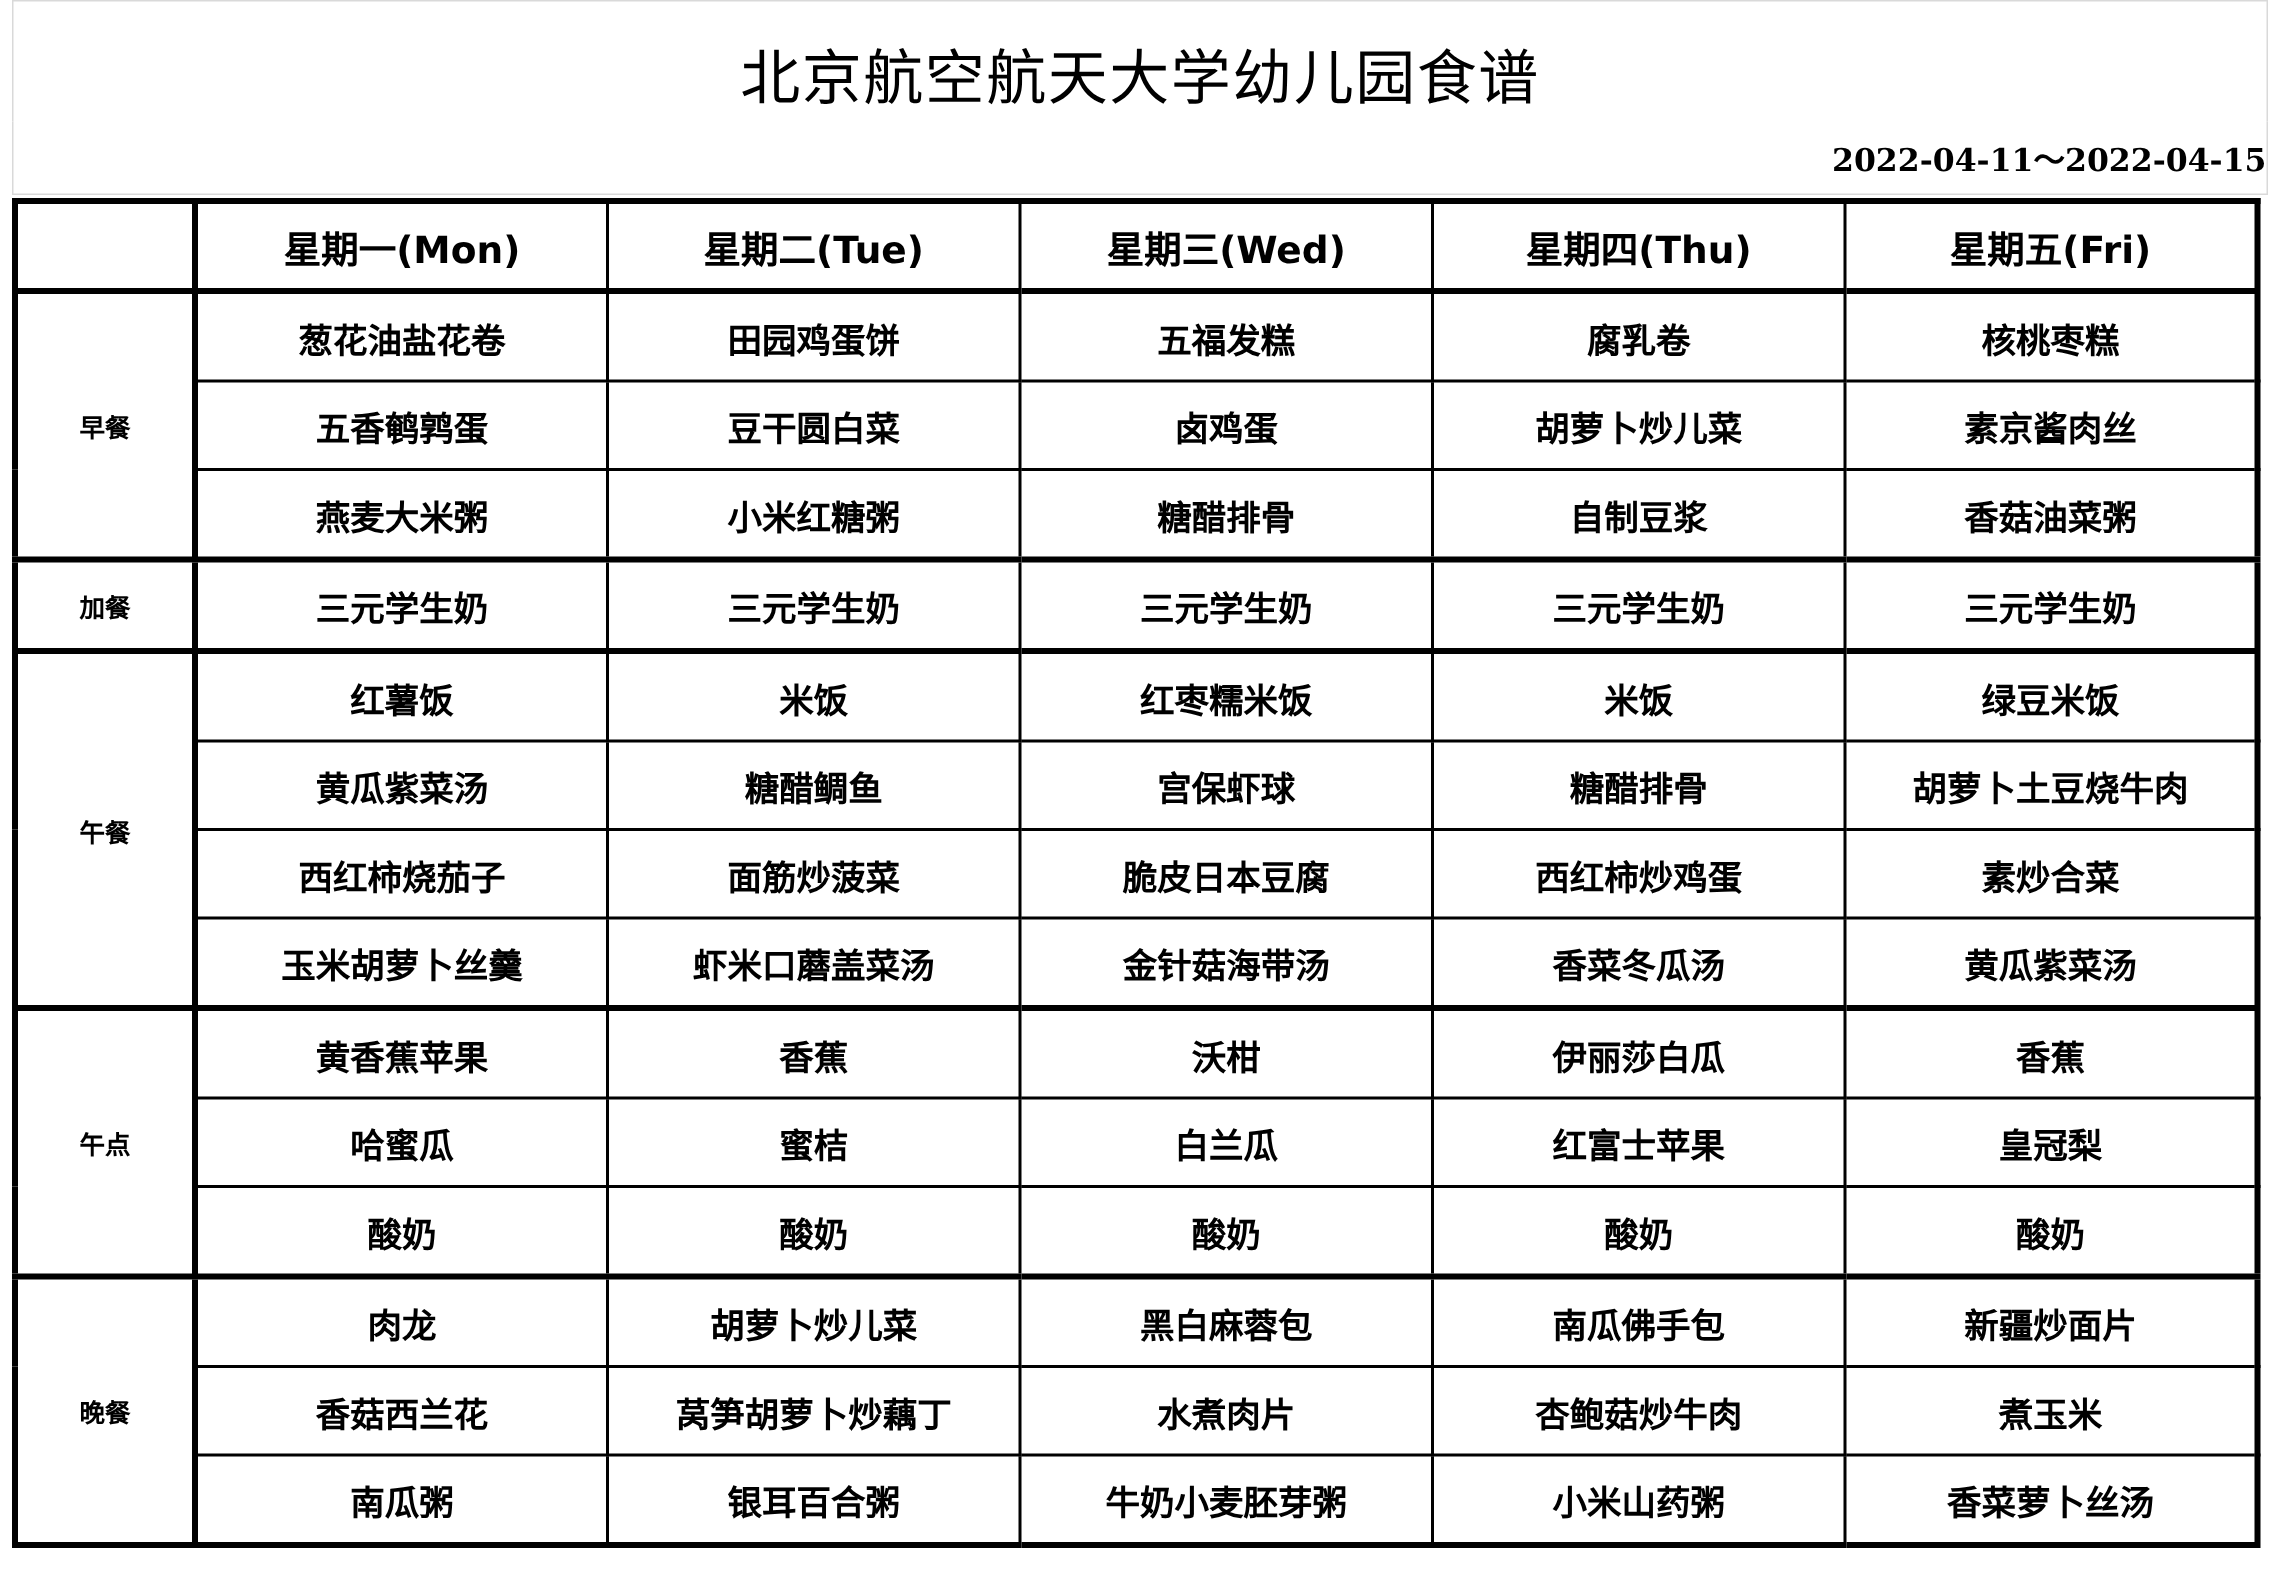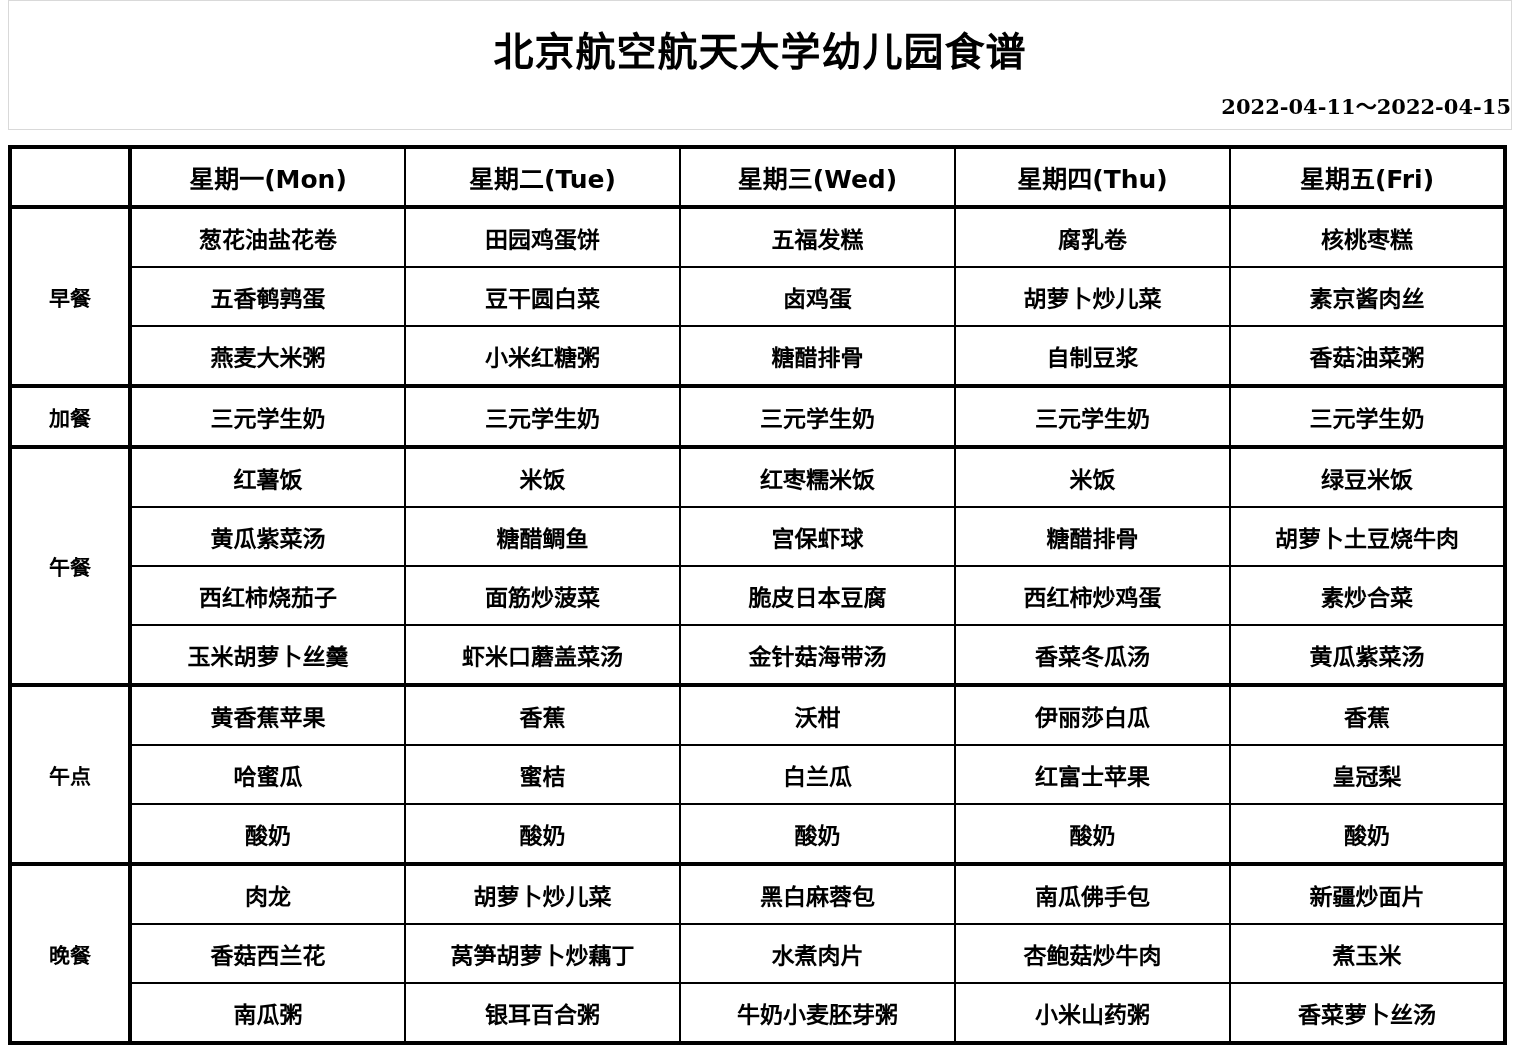--- a/index.html
+++ b/index.html
@@ -26,21 +26,21 @@
     height: 80px;
     display: flex;
     align-items: center;
     justify-content: center;
     border-left: 1px solid #d9d9d9;
     border-right: 1px solid #d9d9d9;
     border-top: 1px solid #d9d9d9;
   }
   .doc-title {
     font-family: "DejaVu Serif", "Liberation Serif", serif;
-    font-weight: bold;
+    font-weight: normal;
     font-size: 40px;
     letter-spacing: 1px;
     white-space: nowrap;
     margin-top: 16px;
   }
   .date-band {
     height: 48px;
     display: flex;
     align-items: center;
     justify-content: flex-end;
@@ -52,21 +52,21 @@
     font-family: "DejaVu Serif", "Liberation Serif", serif;
     font-weight: bold;
     font-size: 21px;
     padding-left: 60px;
   }
   
   table.menu {
     border-collapse: collapse;
     table-layout: fixed;
     width: 1496px;
-    margin-top: 15px;
+    margin-top: 2px;
     border: 4px solid #000000;
   }
   table.menu col.c-label { width: 120px; }
   table.menu col.c-day  { width: 275px; }
 
   table.menu td {
     border: 2px solid #000000;
     text-align: center;
     vertical-align: middle;
     font-size: 23px;
@@ -75,21 +75,21 @@
     height: 57px;
     padding: 0 2px;
     white-space: nowrap;
     overflow: hidden;
   }
   table.menu td.head {
     font-size: 25px;
     height: 56px;
   }
   table.menu td.rowlabel {
-    font-size: 21px;
+    font-size: 17px;
     border-right: 4px solid #000000;
   }
   table.menu tr.sec-top > td {
     border-top: 4px solid #000000;
     text-align: center;
   }
   table.menu tr.sec-bottom > td {
     border-bottom: 4px solid #000000;
   }
   table.menu td.item {

